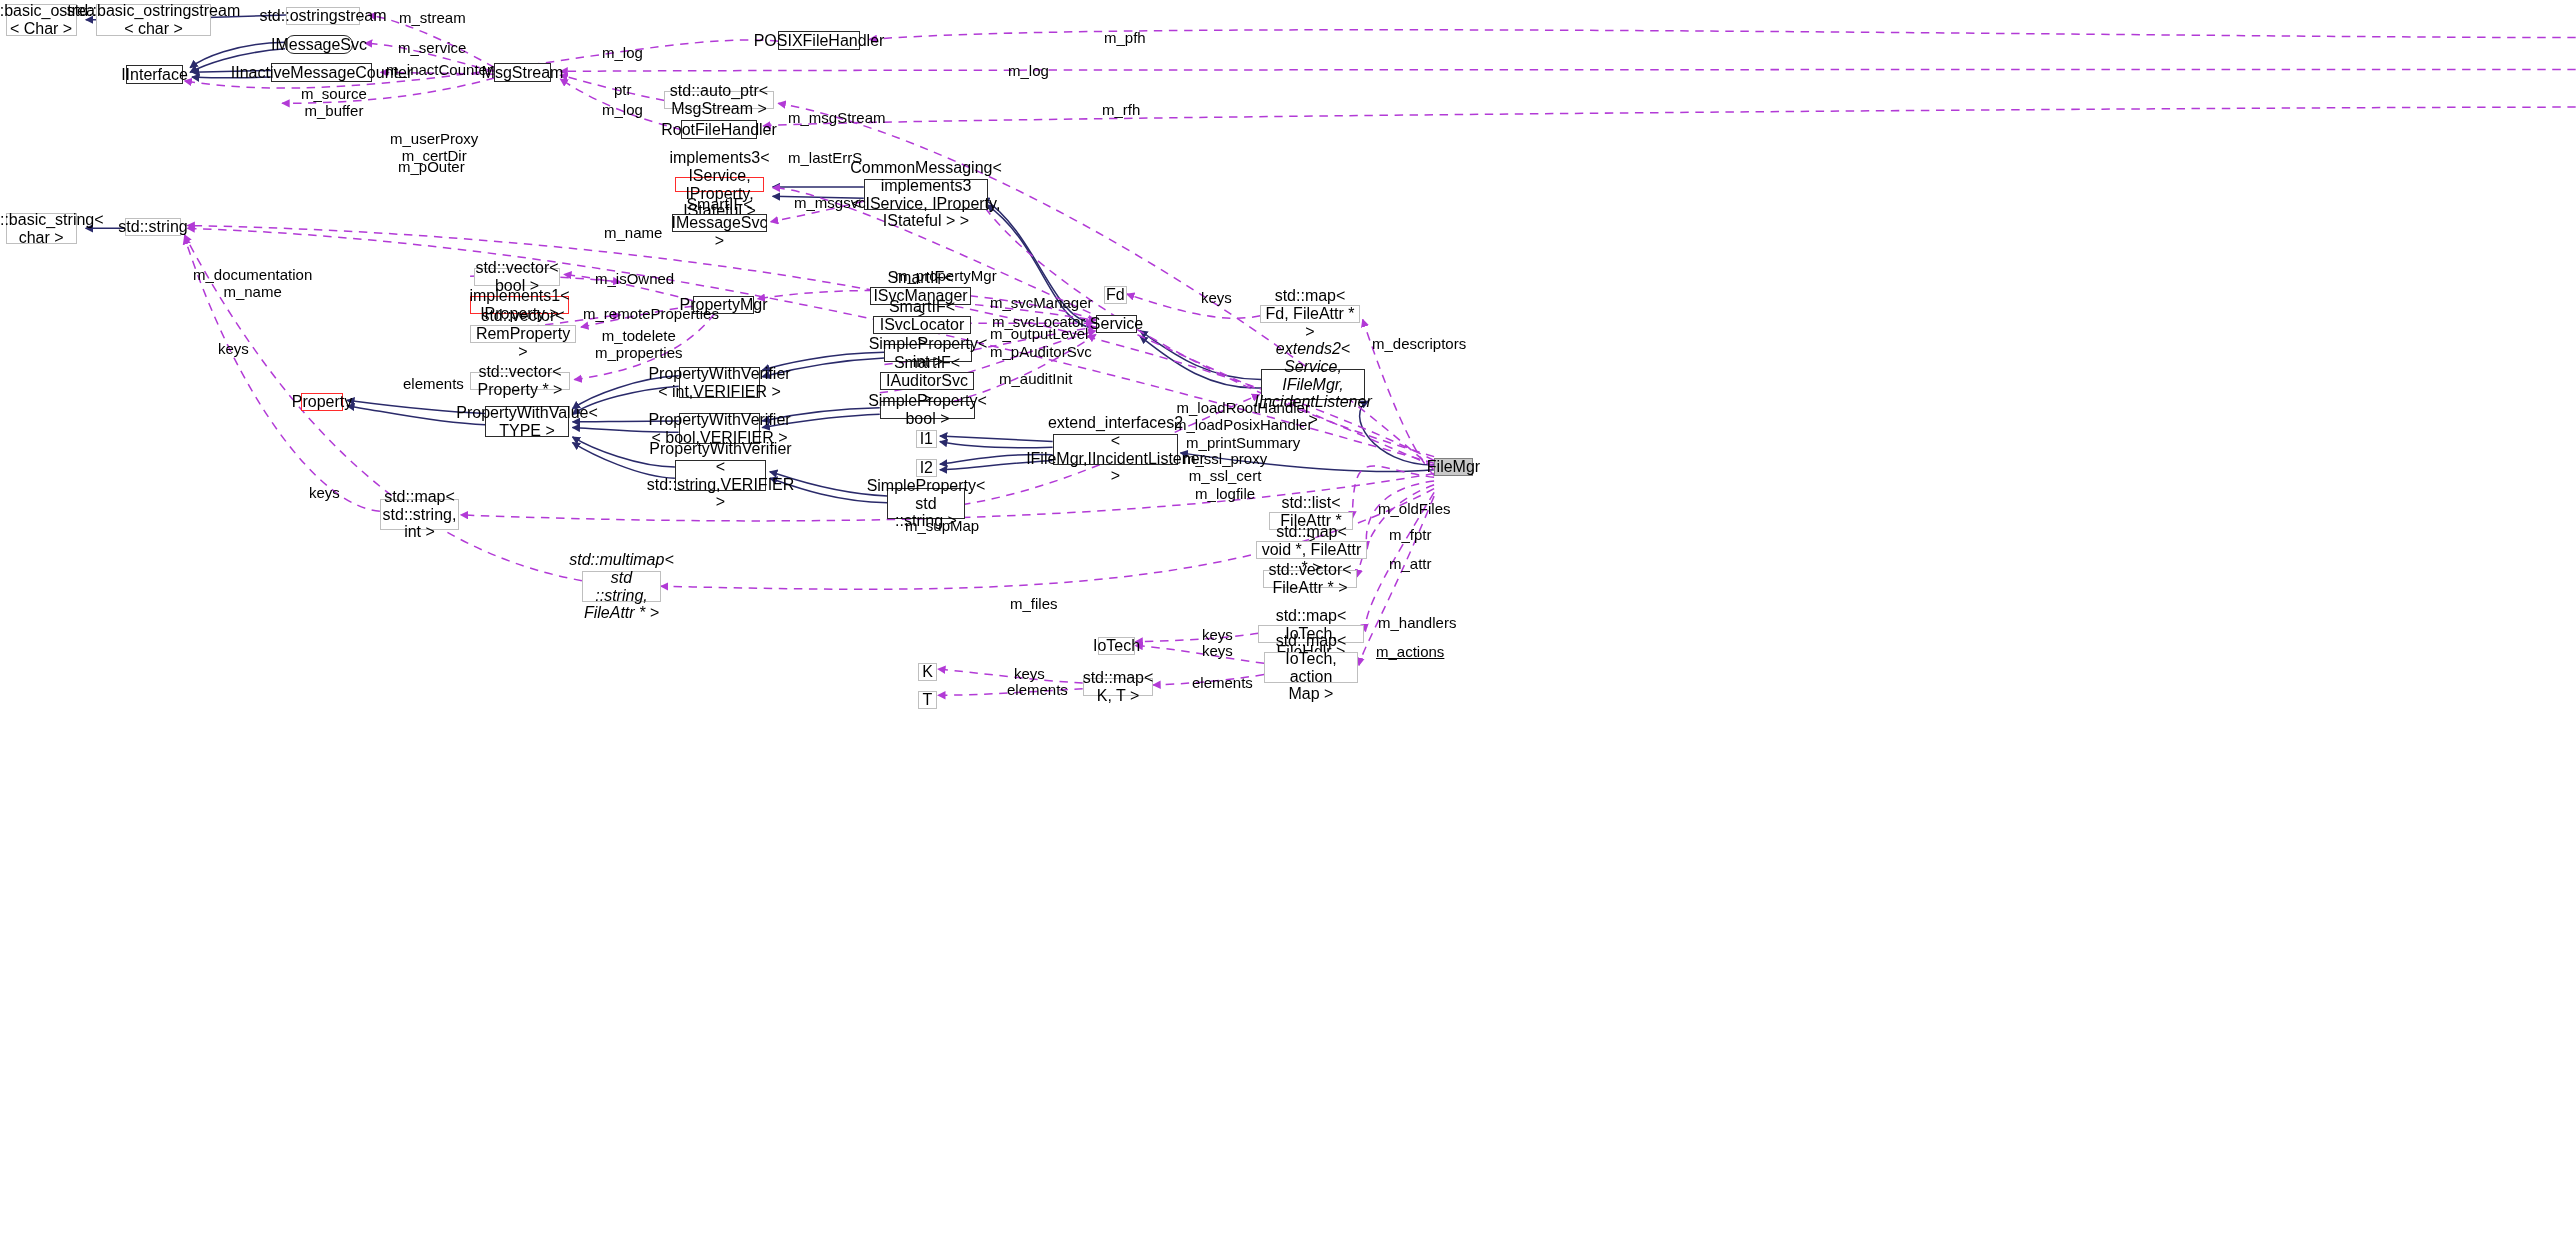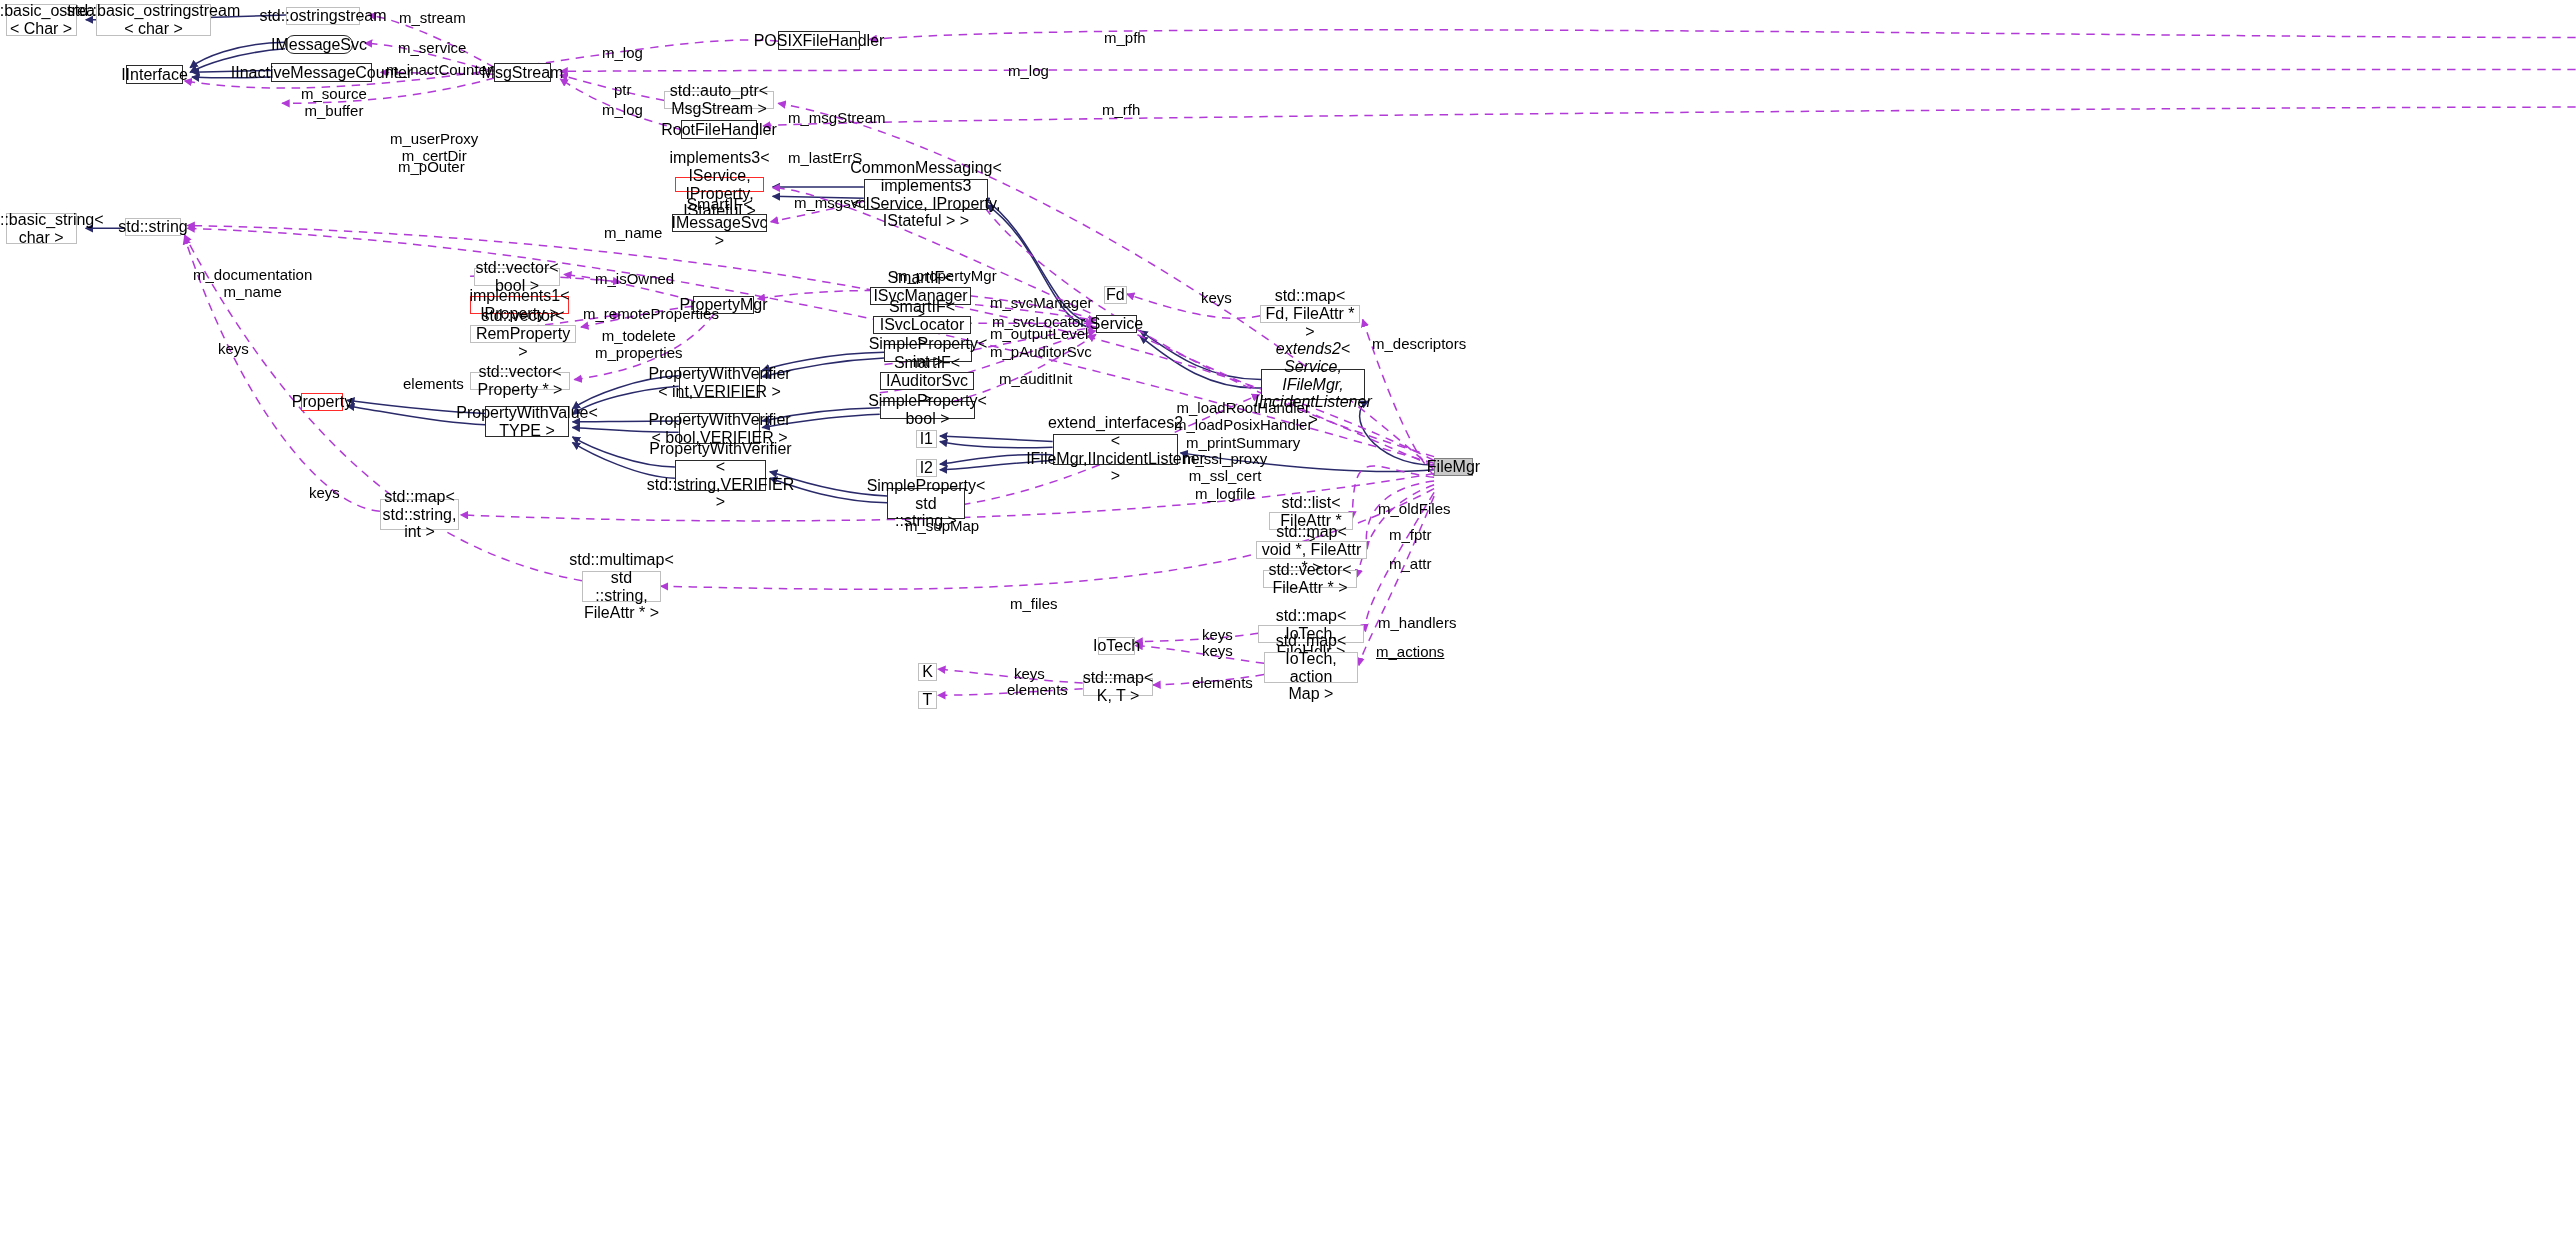--- a/index.html
+++ b/index.html
@@ -213,21 +213,21 @@
       <div class="node ext" style="left: 916px; top: 459px; width: 20.7px; height: 18px;">I2</div>
       <div class="node cls" style="left: 675px; top: 460px; width: 91px; height: 31px;">PropertyWithVerifier
 &lt; std::string,VERIFIER &gt;</div>
       <div class="node cls" style="left: 887px; top: 488px; width: 78px; height: 31px;">SimpleProperty&lt; std
 ::string &gt;</div>
       <div class="node ext" style="left: 380px; top: 499px; width: 79px; height: 31px;">std::map&lt; std::string,
 int &gt;</div>
       <div class="node ext" style="left: 1269px; top: 512px; width: 84px; height: 18px;">std::list&lt; FileAttr * &gt;</div>
       <div class="node ext" style="left: 1256px; top: 541px; width: 111px; height: 18px;">std::map&lt; void *, FileAttr * &gt;</div>
       <div class="node ext" style="left: 1263px; top: 570px; width: 94px; height: 18px;">std::vector&lt; FileAttr * &gt;</div>
-      <div class="node ext" style="left: 582px; top: 571px; width: 79px; height: 31px;">std::multimap&lt; std
+      <div class="node ext" style="left: 582px; top: 571px; width: 79px; height: 31px; font-style: italic;">std::multimap&lt; std
 ::string, FileAttr * &gt;</div>
       <div class="node ext" style="left: 1098px; top: 637px; width: 37px; height: 18px;">IoTech</div>
       <div class="node ext" style="left: 1258px; top: 625px; width: 106px; height: 18px;">std::map&lt; IoTech, FileHdlr &gt;</div>
       <div class="node ext" style="left: 1264px; top: 652px; width: 94px; height: 31px;">std::map&lt; IoTech, action
 Map &gt;</div>
       <div class="node ext" style="left: 918px; top: 663px; width: 19px; height: 18px;">K</div>
       <div class="node ext" style="left: 1083px; top: 678px; width: 70px; height: 18px;">std::map&lt; K, T &gt;</div>
       <div class="node ext" style="left: 918px; top: 691px; width: 19px; height: 18px;">T</div>
     </div>
   <div id="label-layer">

